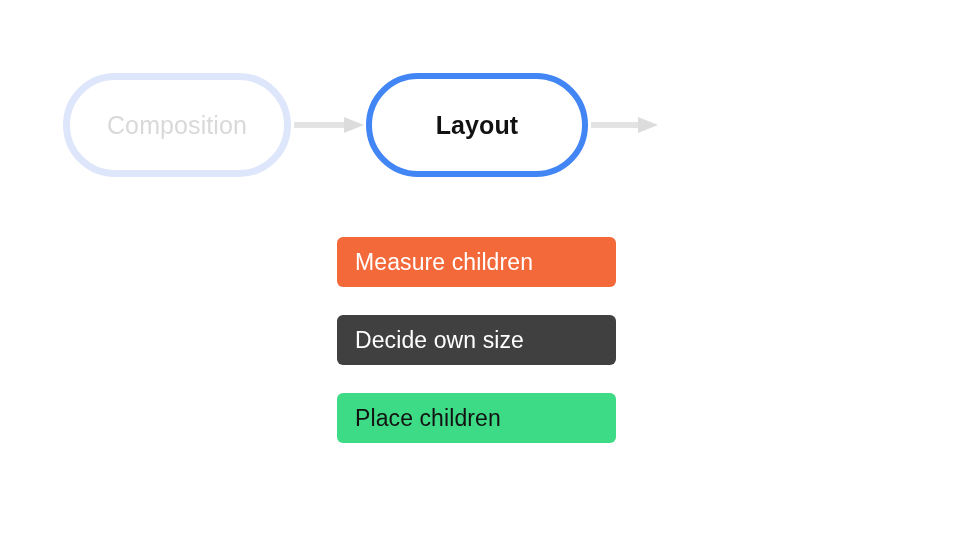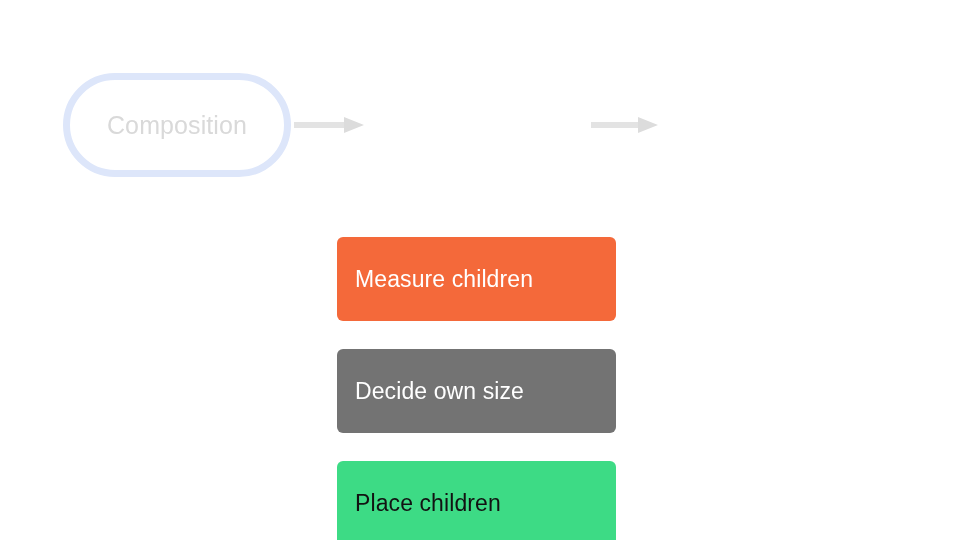--- a/index.html
+++ b/index.html
@@ -86,21 +86,21 @@
   .phases {
     position: absolute;
     left: 337px;
     top: 237px;
     width: 279px;
   }
 
   .phase-box {
     box-sizing: border-box;
     width: 279px;
-    height: 84px;
+    height: 50px;
     border-radius: 6px;
     display: flex;
     align-items: center;
     padding-left: 18px;
     margin-bottom: 28px;
   }
   .phase-box:last-child { margin-bottom: 12px; }
 
   .phase-label {
     font-size: 23px;
@@ -120,38 +120,41 @@
       <span class="pill-label">Composition</span>
     </div>
 
     <div class="arrow arrow-1">
       <svg width="70" height="20" viewBox="0 0 70 20">
         <rect x="0" y="7" width="55" height="6" fill="#e3e3e3"></rect>
         <polygon points="50,2 70,10 50,18" fill="#dcdcdc"></polygon>
       </svg>
     </div>
 
+    <div class="pill active pill-layout">
+      <span class="pill-label">Layout</span>
+    </div>
 
     <div class="arrow arrow-2">
       <svg width="67" height="20" viewBox="0 0 67 20">
         <rect x="0" y="7" width="52" height="6" fill="#e3e3e3"></rect>
         <polygon points="47,2 67,10 47,18" fill="#dcdcdc"></polygon>
       </svg>
     </div>
 
 
   </div>
 
   <div class="phases">
 
     <div class="phase-box" style="background:#f4693a;">
       <span class="phase-label" style="color:#ffffff;">Measure children</span>
     </div>
 
-    <div class="phase-box" style="background:#737373;">
+    <div class="phase-box" style="background:#404040;">
       <span class="phase-label" style="color:#ffffff;">Decide own size</span>
     </div>
 
     <div class="phase-box" style="background:#3ddb85;">
       <span class="phase-label" style="color:#121212;">Place children</span>
     </div>
 
   </div>
 
 </div>

